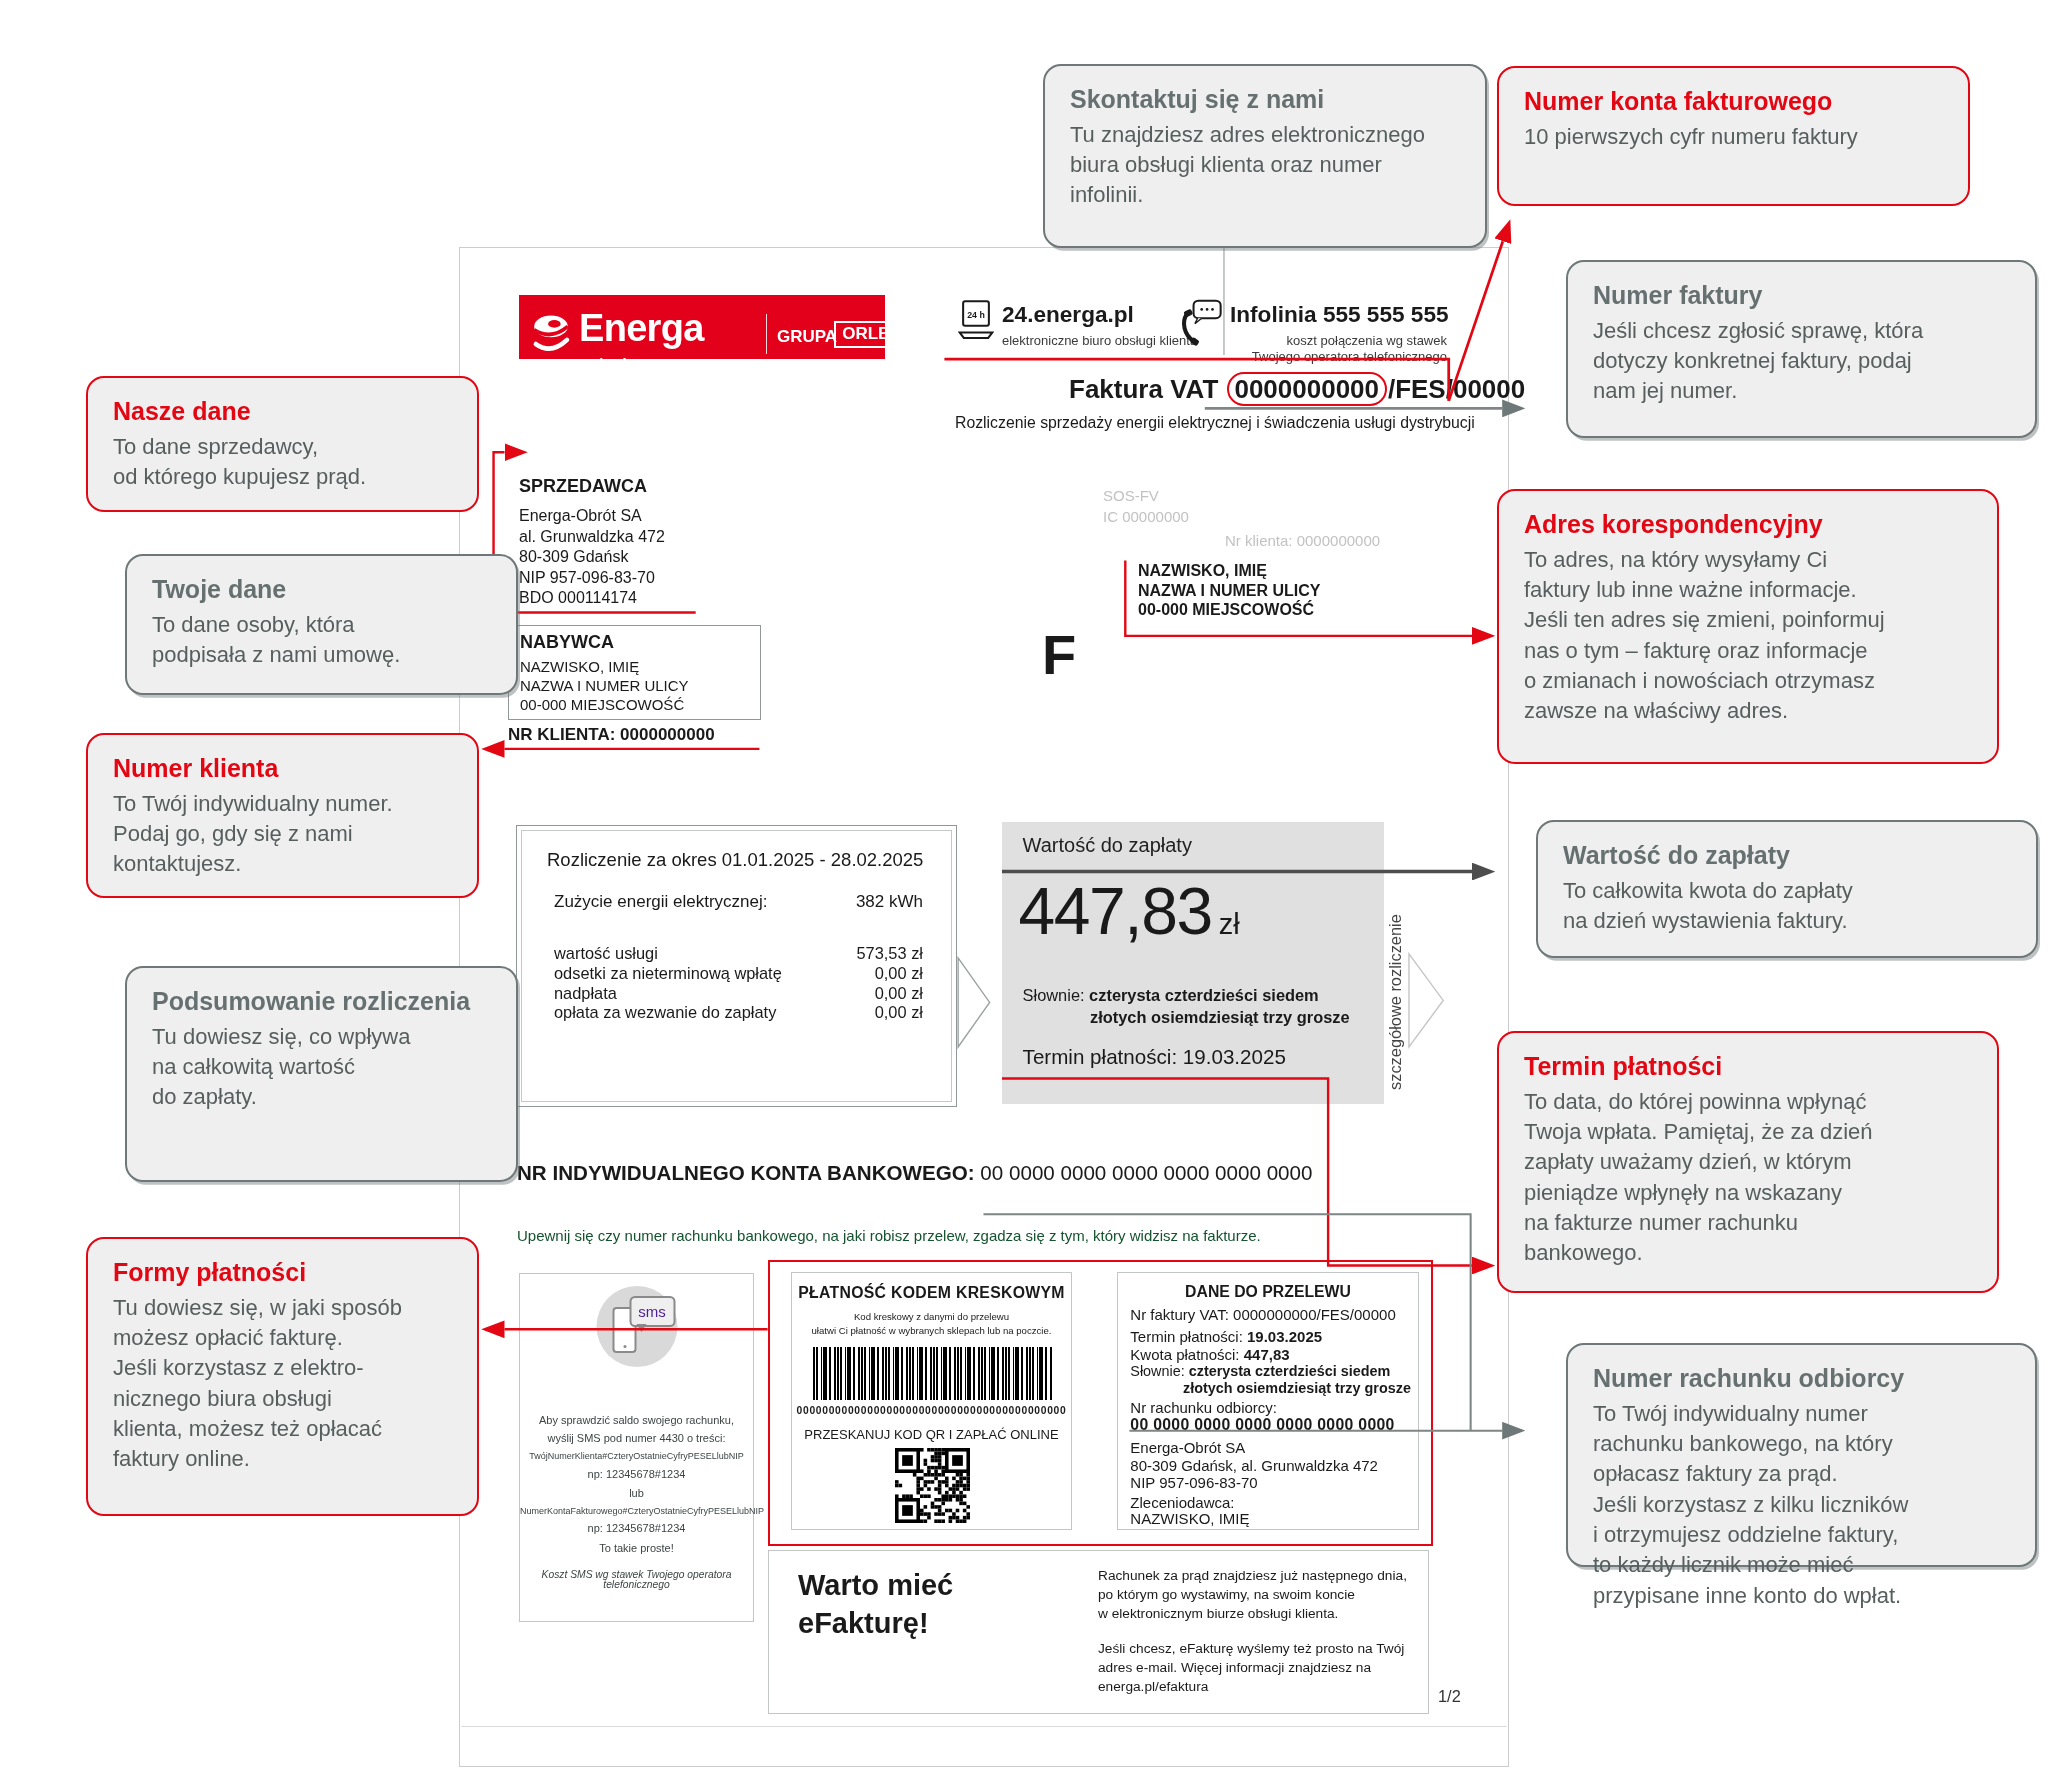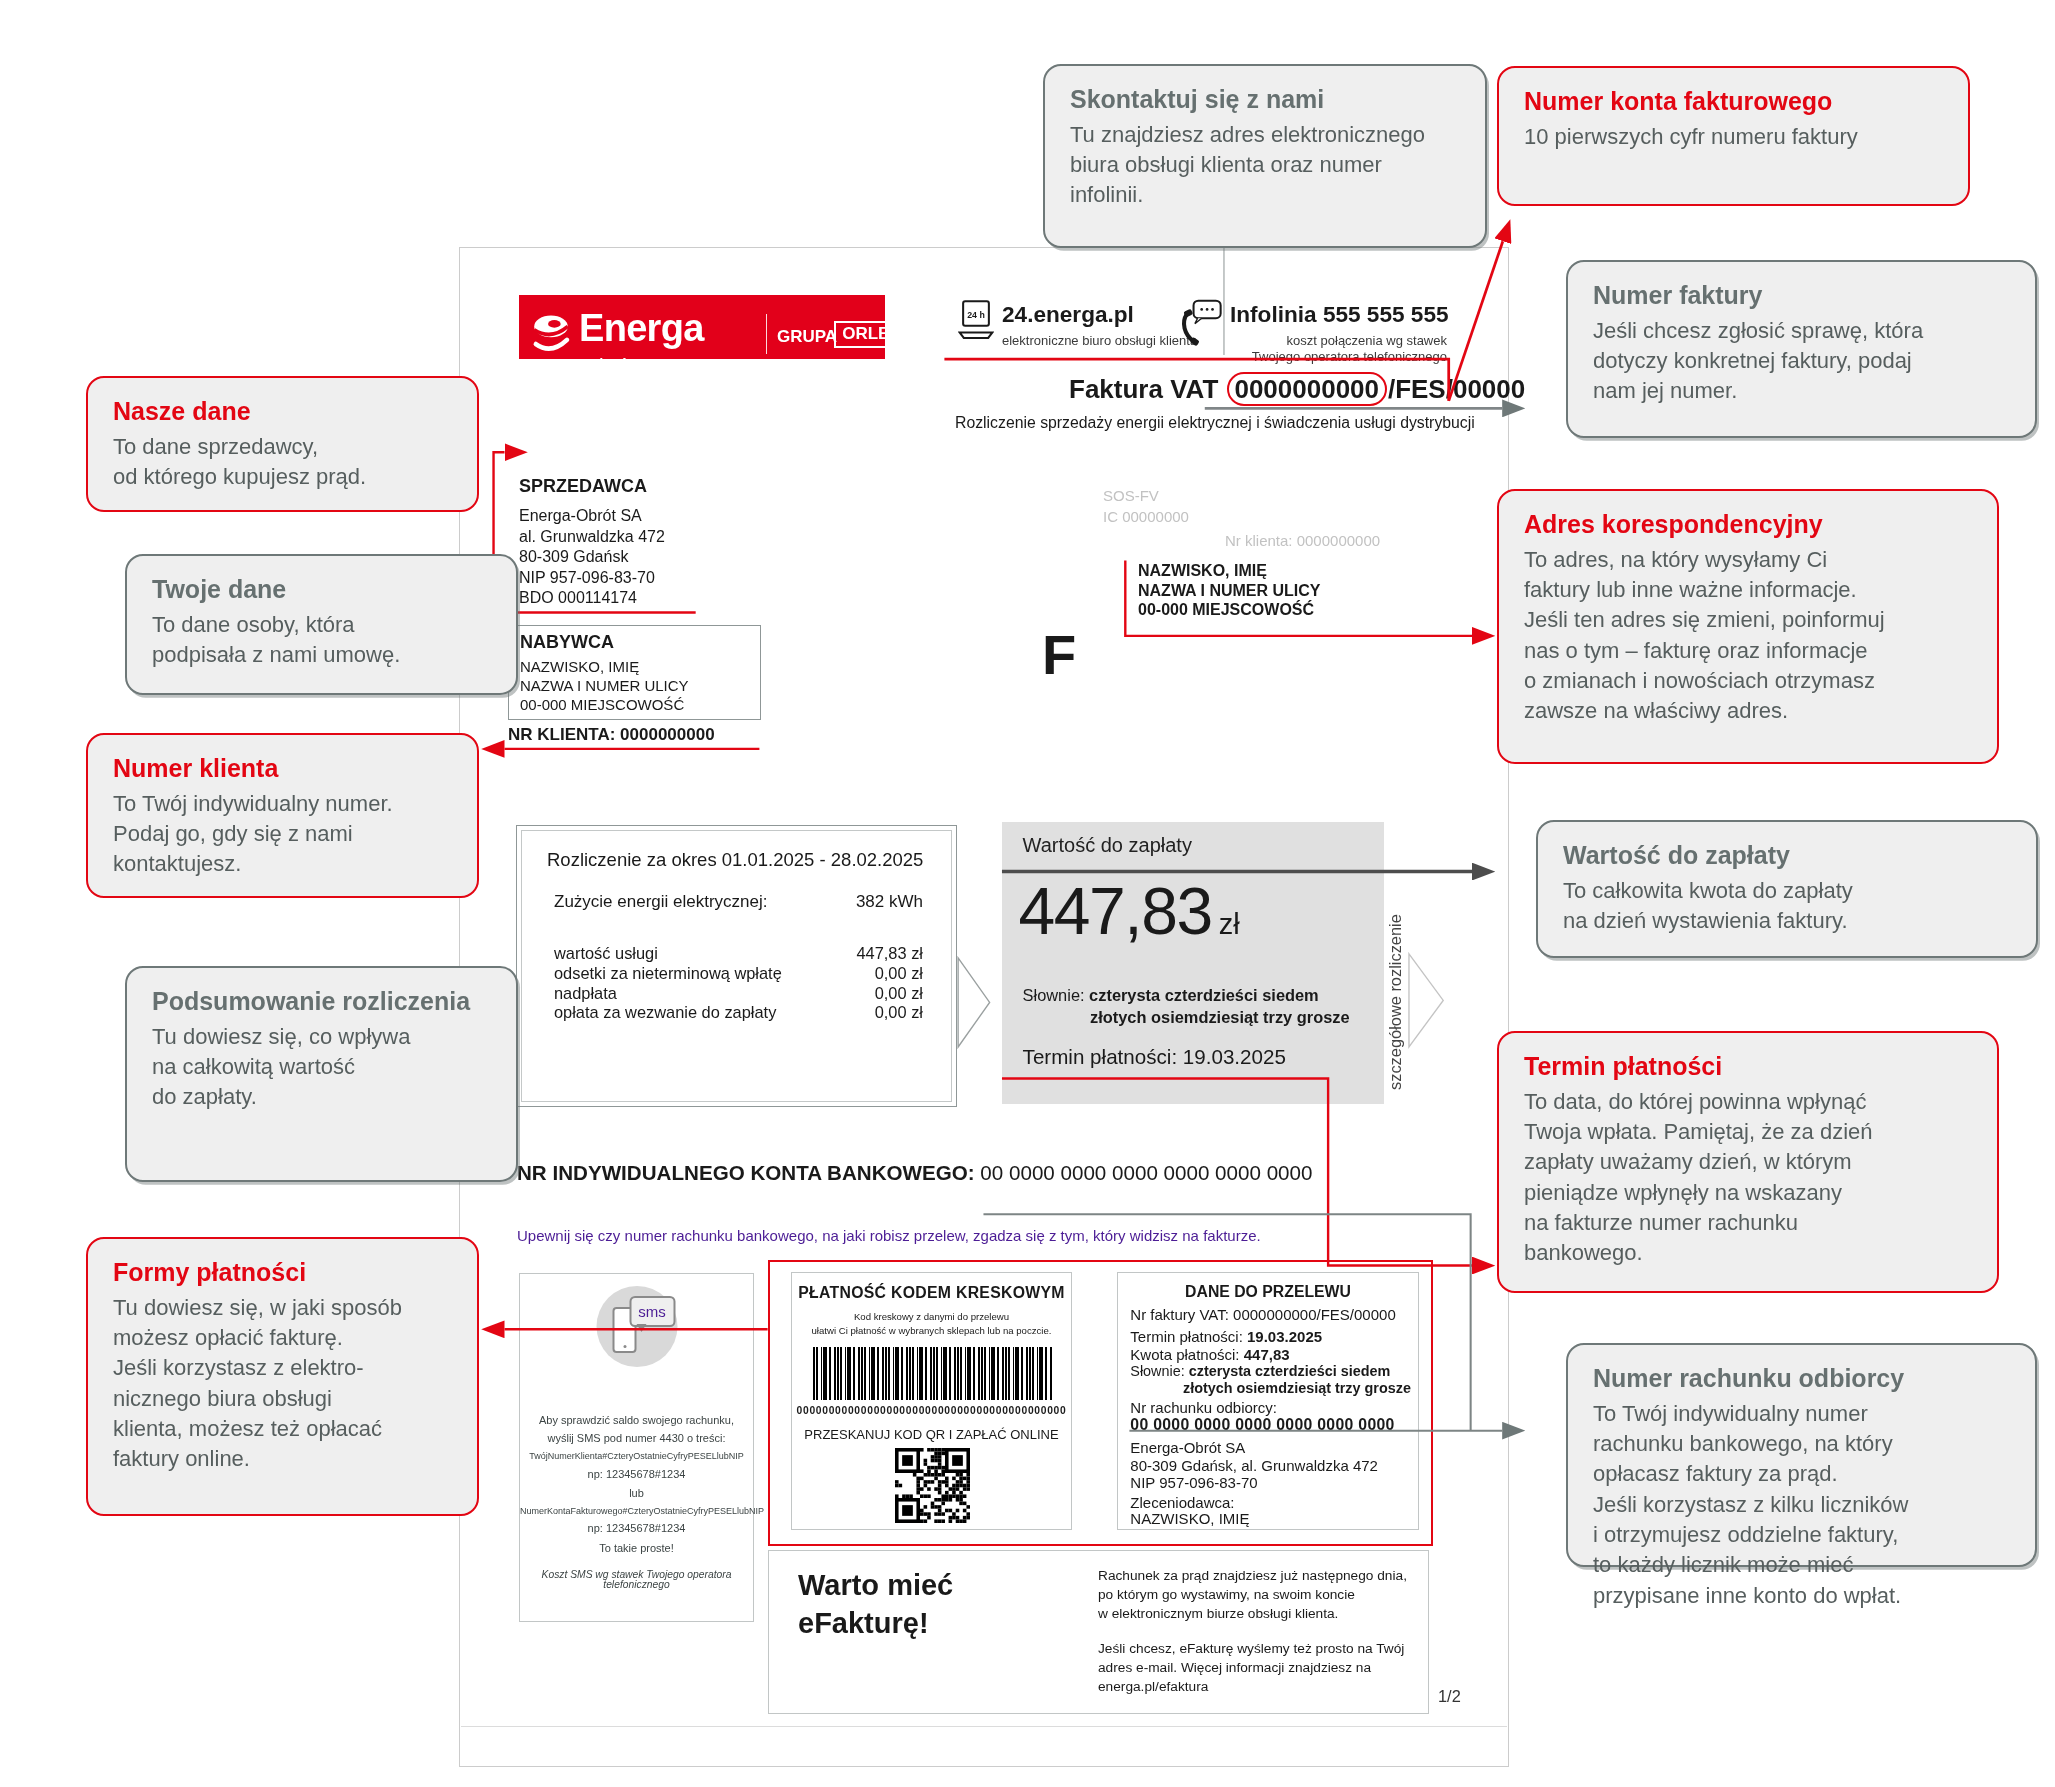--- a/index.html
+++ b/index.html
@@ -101,21 +101,21 @@
 NAZWA I NUMER ULICY
 00-000 MIEJSCOWOŚĆ</div>
   <div class="a z2" style="left:1042px;top:622px;font-size:56px;font-weight:800;">F</div>
 
   <div class="a z2" style="left:516px;top:825px;width:439px;height:280px;border:1.4px solid #8f9797;">
     <div class="a" style="left:4.1px;top:4.1px;right:4.1px;bottom:4.1px;border:0.7px solid #c4c8c8;"></div>
     <div class="a" style="left:30px;top:23px;font-size:18.5px;">Rozliczenie za okres 01.01.2025 - 28.02.2025</div>
     <div class="a" style="left:37px;top:66px;font-size:17px;">Zużycie energii elektrycznej:</div>
     <div class="a r-align" style="left:233px;top:66px;width:173px;font-size:17px;">382 kWh</div>
     <div class="a" style="left:37px;top:118px;font-size:16.4px;">wartość usługi</div>
-    <div class="a r-align" style="left:233px;top:118px;width:173px;font-size:16.4px;">447,83 zł</div>
+    <div class="a r-align" style="left:233px;top:118px;width:173px;font-size:16.4px;">573,53 zł</div>
     <div class="a" style="left:37px;top:138px;font-size:16.4px;">odsetki za nieterminową wpłatę</div>
     <div class="a r-align" style="left:233px;top:138px;width:173px;font-size:16.4px;">0,00 zł</div>
     <div class="a" style="left:37px;top:158px;font-size:16.4px;">nadpłata</div>
     <div class="a r-align" style="left:233px;top:158px;width:173px;font-size:16.4px;">0,00 zł</div>
     <div class="a" style="left:37px;top:177px;font-size:16.4px;">opłata za wezwanie do zapłaty</div>
     <div class="a r-align" style="left:233px;top:177px;width:173px;font-size:16.4px;">0,00 zł</div>
   </div>
 
   <div class="a z2" style="left:1002px;top:822px;width:382px;height:282px;background:#e0e0e0;">
     <div class="a" style="left:20.6px;top:12.3px;font-size:20px;color:#222;">Wartość do zapłaty</div>
@@ -129,21 +129,21 @@
     </div>
     <div class="a b" style="left:88px;top:186px;font-size:16.4px;">złotych osiemdziesiąt trzy grosze</div>
     <div class="a" style="left:20.6px;top:223px;font-size:20.6px;">Termin płatności: 19.03.2025</div>
   </div>
   <div class="a z2 vtext" style="left:1386px;top:884px;height:206px;font-size:16.4px;color:#444;">szczegółowe rozliczenie</div>
 
   <div class="a z2" style="left:517px;top:1161px;font-size:20.6px;white-space:nowrap;">
     <span class="b">NR INDYWIDUALNEGO KONTA BANKOWEGO:</span>
     <span>00 0000 0000 0000 0000 0000 0000</span>
   </div>
-  <div class="a z2" style="left:517px;top:1227px;font-size:15px;color:#4c1d95;">Upewnij się czy numer rachunku bankowego, na jaki robisz przelew, zgadza się z tym, który widzisz na fakturze.</div>
+  <div class="a z2" style="left:517px;top:1227px;font-size:15px;color:#14532d;">Upewnij się czy numer rachunku bankowego, na jaki robisz przelew, zgadza się z tym, który widzisz na fakturze.</div>
 
   <div class="a z2" style="left:768px;top:1260px;width:661px;height:282px;border:2.1px solid #e30613;"></div>
 
   <div class="a z2 thinbox" style="left:519px;top:1273px;width:235px;height:349px;">
     <div class="a" style="left:50%;top:12.3px;transform:translateX(-50%);width:81px;height:81px;border-radius:50%;background:#d9d9d9;">
       <div class="a" style="left:16.4px;top:20.6px;width:20.6px;height:42px;border:2.1px solid #8a8a8a;border-radius:4.1px;background:#fff;">
         <div class="a" style="left:9px;bottom:2.7px;width:3.4px;height:3.4px;border-radius:50%;background:#8a8a8a;"></div>
       </div>
       <div class="a" style="left:33px;top:9.6px;width:42px;height:27px;border:2.1px solid #8a8a8a;border-radius:5.5px;background:#efefef;text-align:center;font-size:15px;color:#4c1d95;line-height:27px;">sms</div>
       <div class="a" style="left:40px;top:38px;width:0;height:0;border-left:5.5px solid transparent;border-right:5.5px solid transparent;border-top:8.2px solid #8a8a8a;"></div>

